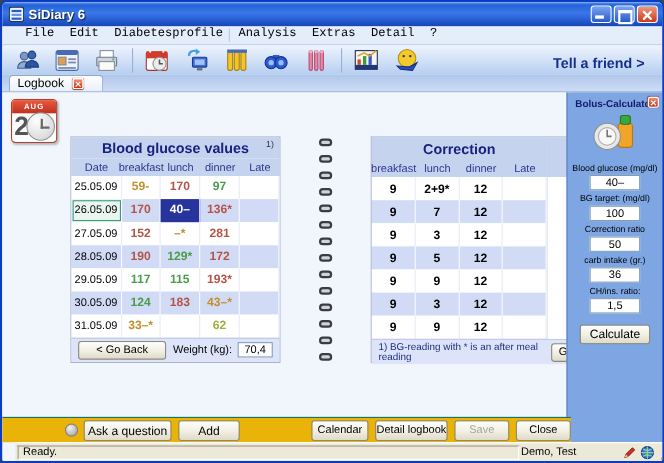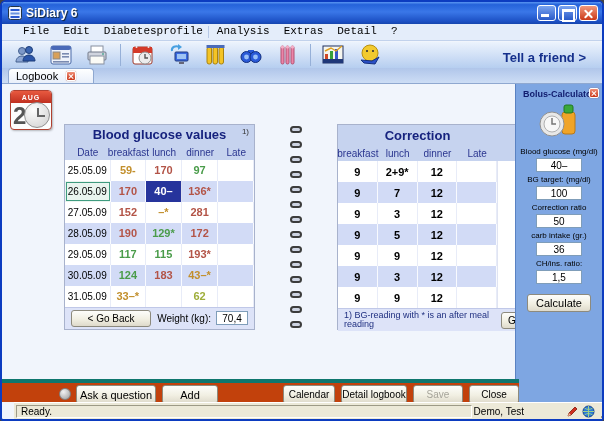--- a/index.html
+++ b/index.html
@@ -101,21 +101,21 @@
     display:flex;flex-direction:column;align-items:center;padding-top:4px;}
   .sb-titlerow{width:100%;display:flex;align-items:center;justify-content:center;gap:3px;position:relative;height:12px;}
   .sb-title{font-size:9px;font-weight:bold;color:#101c6e;}
   .sb-x{position:absolute;right:3px;top:0;}
   .sb-icon{margin:4px 0 2px;}
   .sb-field{display:flex;flex-direction:column;align-items:center;margin-top:3px;}
   .sb-label{font-size:8px;color:#000;line-height:10px;white-space:nowrap;}
   .sb-input{width:46px;height:14px;margin-top:1px;}
   .sb-calc{width:64px;height:18px;margin-top:10px;}
   
-  .buttonrow{position:absolute;left:0;top:377px;width:517px;height:23px;background:#c2410c;border-top:4px solid #0f766e;}
+  .buttonrow{position:absolute;left:0;top:377px;width:517px;height:23px;background:#eab308;border-top:1px solid #0f766e;}
   .hint-icon{position:absolute;left:57px;top:5px;width:12px;height:12px;border-radius:50%;
     background:radial-gradient(circle at 35% 30%,#f2f2f2,#9a9a9a);border:1px solid #808080;}
   .br-btn{position:absolute;top:2px;height:19px;}
   .statusbar{position:absolute;left:12px;top:400px;width:100%;height:17px;background:#ece9d8;border-top:1px solid #fff;
     display:flex;align-items:center;font-size:10px;color:#000;}
   .status-left{flex:1;height:13px;margin:0 2px;border:1px solid;border-color:#9d9a87 #fff #fff #9d9a87;
     display:flex;align-items:center;padding-left:4px;}
   .status-user{margin-right:42px;}
   .status-ic{width:13px;height:13px;margin-right:3px;flex:none;}
   .grip{width:12px;height:12px;margin:3px 2px 0 2px;position:relative;}

